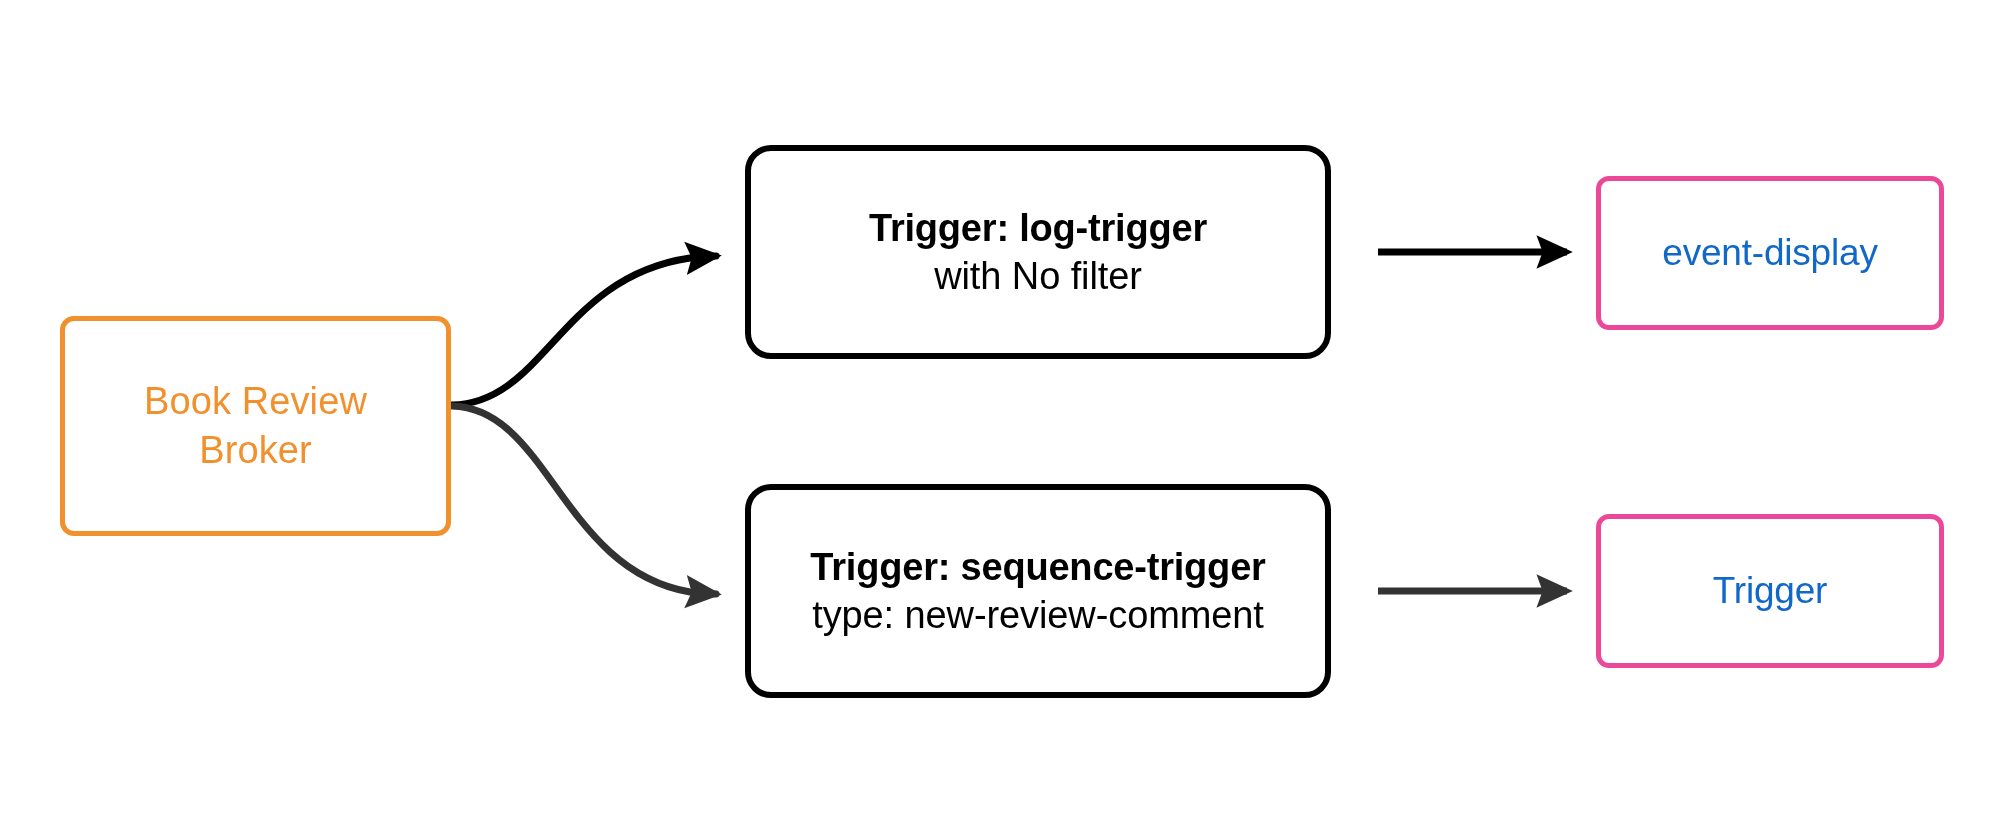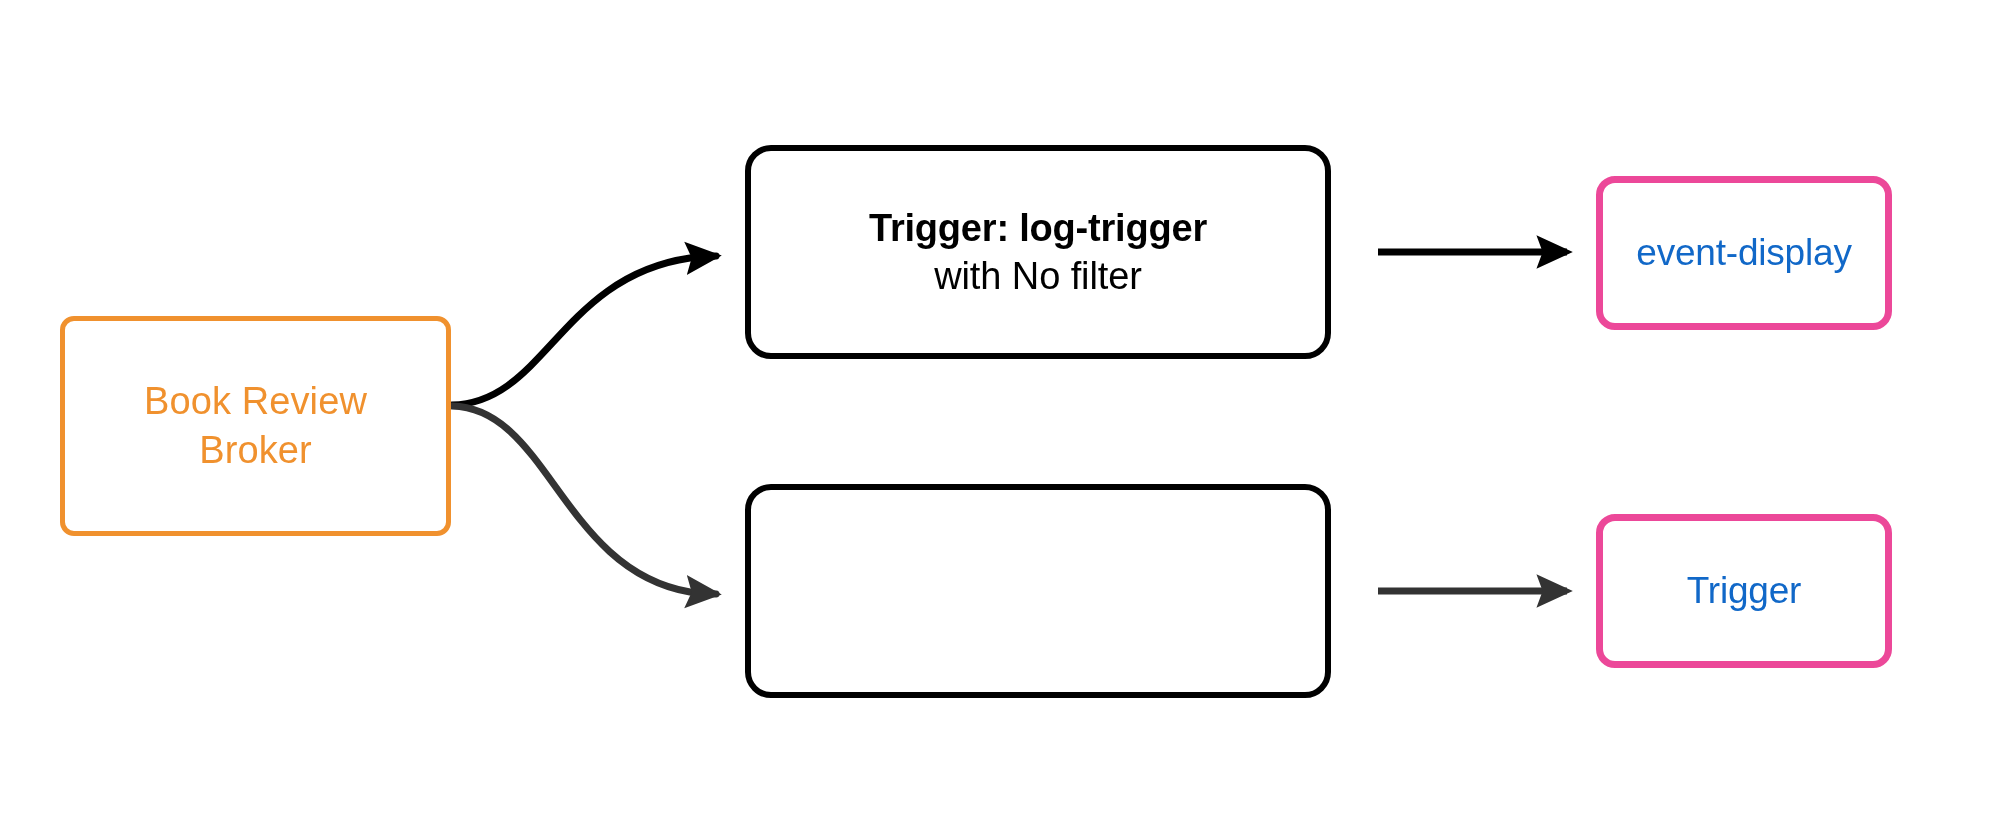--- a/index.html
+++ b/index.html
@@ -72,24 +72,24 @@
   }
   .node--trigger .node-line-sub {
     font-size: 38px;
     line-height: 48px;
     font-weight: 400;
     letter-spacing: -0.1px;
   }
   
   .node--sink {
     left: 1596px;
-    width: 296px;
+    width: 348px;
     height: 154px;
-    border: 7px solid #ec4899;
-    border-radius: 19px;
+    border: 5px solid #ec4899;
+    border-radius: 13px;
     color: #1168C8;
   }
   .node--sink-top    { top: 176px; }
   .node--sink-bottom { top: 514px; }
   .node--sink .node-line {
     font-size: 37px;
     line-height: 46px;
     font-weight: 400;
     letter-spacing: -0.2px;
   }
@@ -122,20 +122,22 @@
     <span class="node-line">Book Review</span>
     <span class="node-line">Broker</span>
   </div>
 
   <div class="node node--trigger node--trigger-top">
     <span class="node-line-title">Trigger: log-trigger</span>
     <span class="node-line-sub">with No filter</span>
   </div>
 
   <div class="node node--trigger node--trigger-bottom">
+    <span class="node-line-title">Trigger: sequence-trigger</span>
+    <span class="node-line-sub">type: new-review-comment</span>
   </div>
 
   <div class="node node--sink node--sink-top">
     <span class="node-line">event-display</span>
   </div>
 
   <div class="node node--sink node--sink-bottom">
     <span class="node-line">Trigger</span>
   </div>
 

